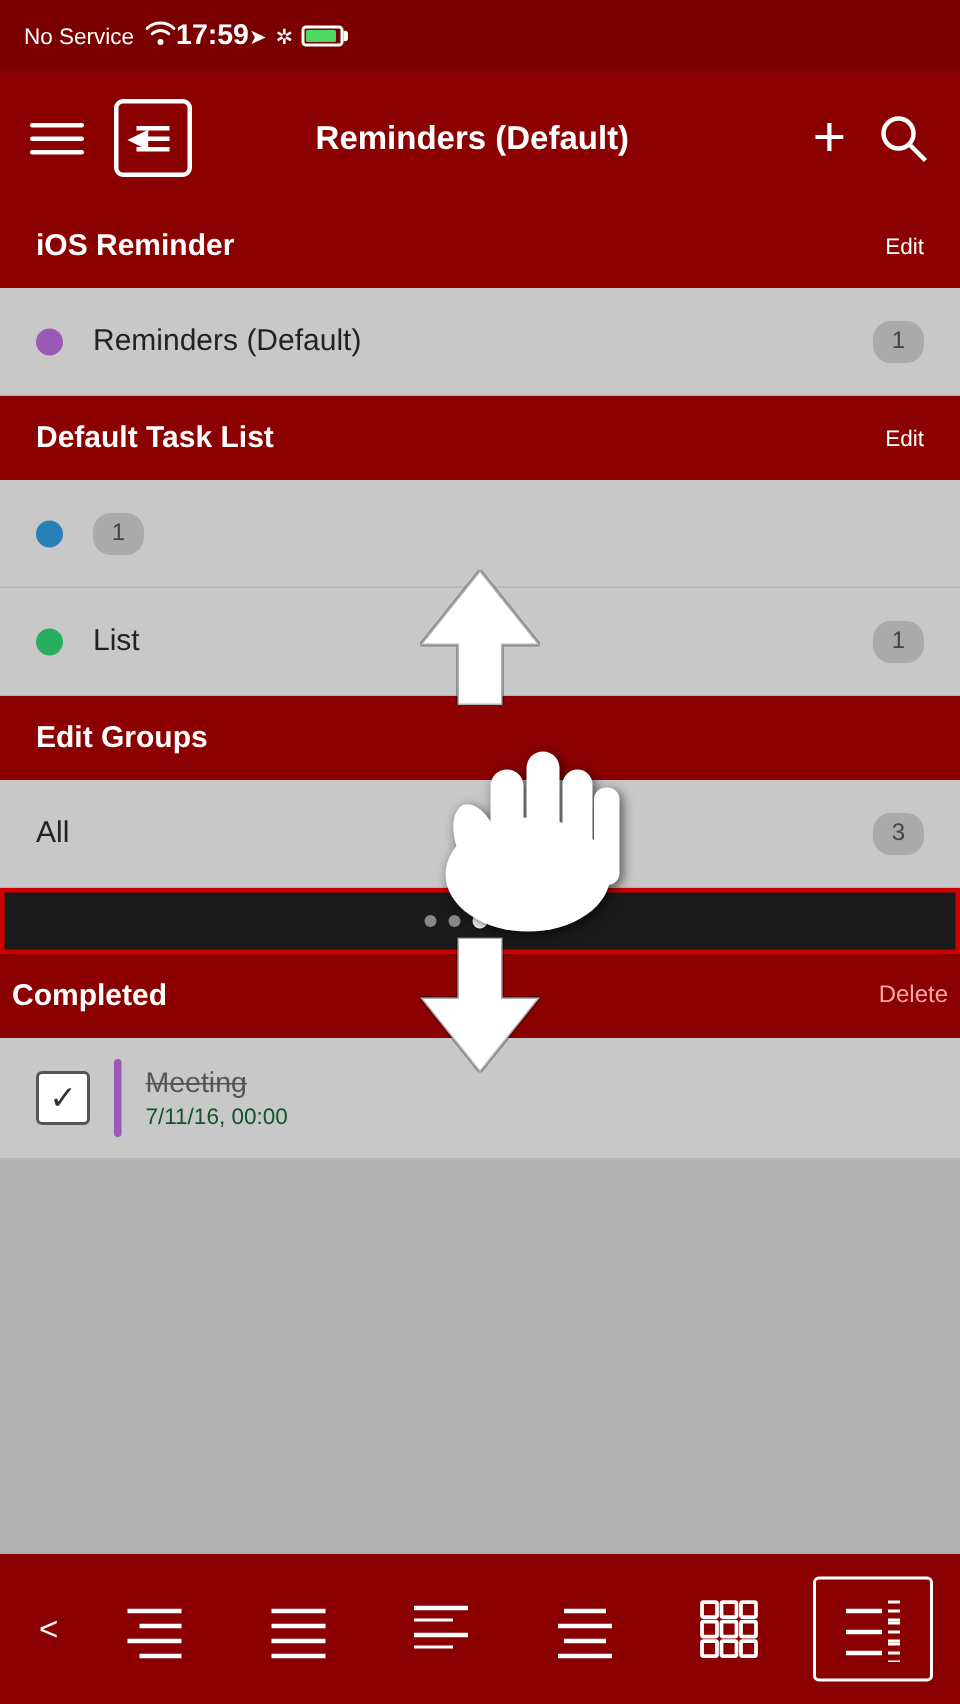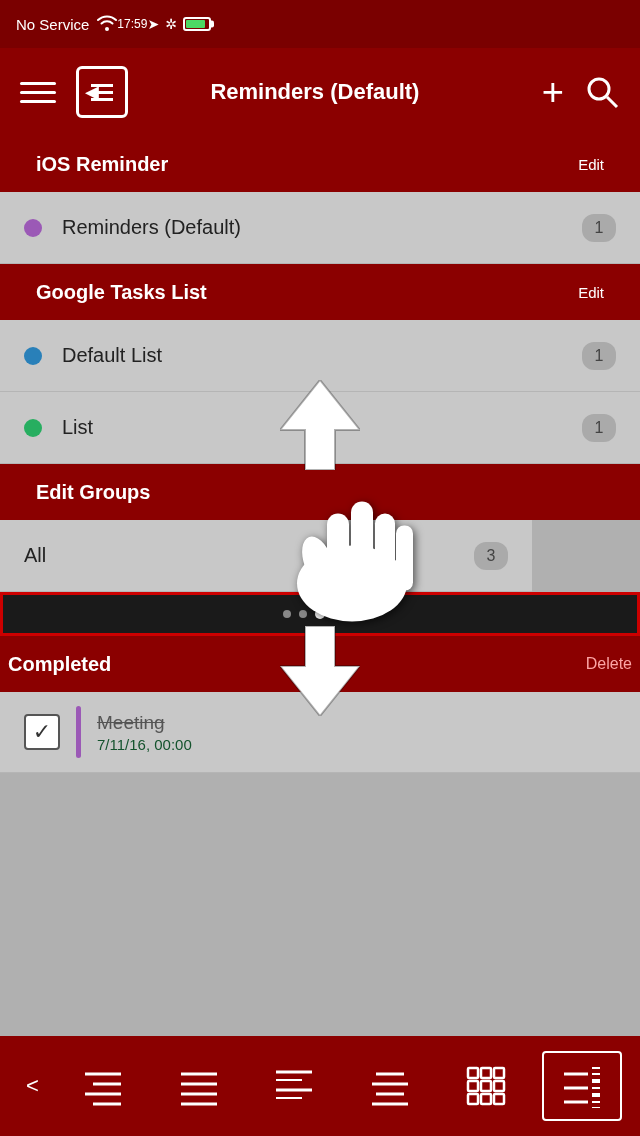--- a/index.html
+++ b/index.html
@@ -19,21 +19,21 @@
       height: 48px;
       background: #7a0000;
       display: flex;
       align-items: center;
       padding: 0 16px;
       color: white;
       font-size: 15px;
       font-weight: 500;
     }
     .status-left { display: flex; align-items: center; gap: 8px; }
-    .status-center { font-size: 12px; font-weight: 400; }
+    .status-center { font-size: 19px; font-weight: 700; }
     .status-right { display: flex; align-items: center; gap: 6px; }
     .battery-icon {
       width: 28px; height: 14px;
       border: 2px solid white;
       border-radius: 3px;
       position: relative;
       display: inline-block;
     }
     .battery-icon::after {
       content: '';
@@ -122,21 +122,21 @@
     .plus-icon { color: white; font-size: 38px; font-weight: 300; line-height: 1; }
 
     
     .section-header {
       width: 640px;
       height: 56px;
       background: #8b0000;
       display: flex;
       align-items: center;
       justify-content: space-between;
-      padding: 0 36px;
+      padding: 0 24px;
     }
     .section-header-title {
       color: white;
       font-size: 20px;
       font-weight: 600;
     }
     .section-edit {
       color: white;
       font-size: 15px;
       cursor: pointer;
@@ -175,21 +175,21 @@
       min-width: 34px;
       height: 28px;
       display: flex;
       align-items: center;
       justify-content: center;
       font-size: 16px;
       font-weight: 500;
       padding: 0 8px;
     }
     .tasks-all-item {
-      width: 532px;
+      width: 640px;
       height: 72px;
       background: #c8c8c8;
       display: flex;
       align-items: center;
       padding: 0 24px;
       border-bottom: 1px solid #b5b5b5;
     }
     .tasks-all-name {
       flex: 1;
       font-size: 20px;
@@ -430,26 +430,25 @@
   <span class="section-header-title">iOS Reminder</span>
   <span class="section-edit">Edit</span>
 </div>
 <div class="list-item">
   <div class="list-dot dot-purple"></div>
   <span class="list-item-name">Reminders (Default)</span>
   <div class="count-badge">1</div>
 </div>
 
 <div class="section-header">
-  <span class="section-header-title">Google Tasks List</span>
+  <span class="section-header-title">Default Task List</span>
   <span class="section-edit">Edit</span>
 </div>
 <div class="list-item">
   <div class="list-dot dot-blue"></div>
-  <span class="list-item-name">Default List</span>
   <div class="count-badge">1</div>
 </div>
 <div class="list-item">
   <div class="list-dot dot-green"></div>
   <span class="list-item-name">List</span>
   <div class="count-badge">1</div>
 </div>
 
 <div class="section-header">
   <span class="section-header-title">Edit Groups</span>

